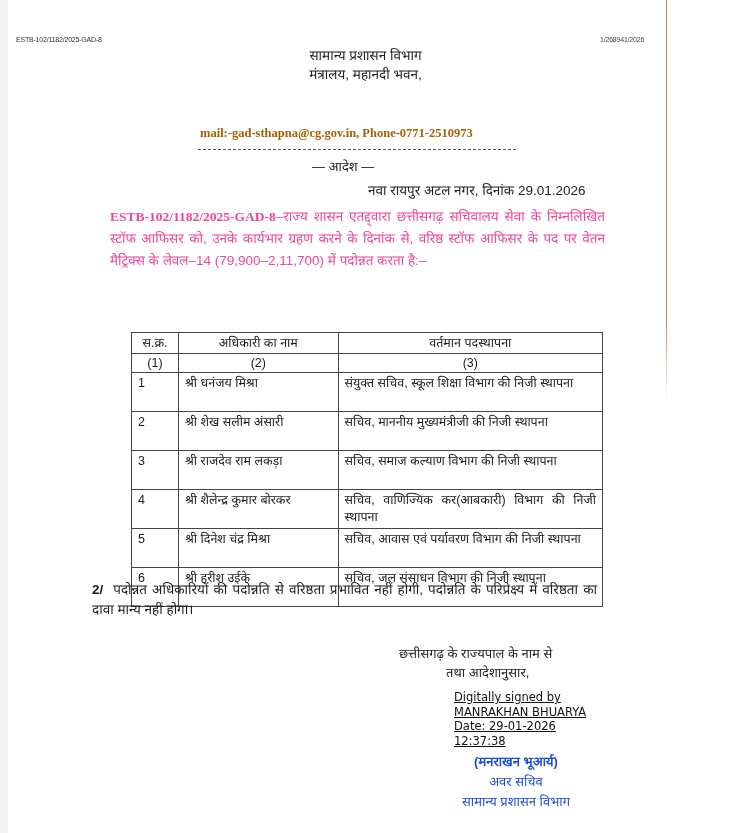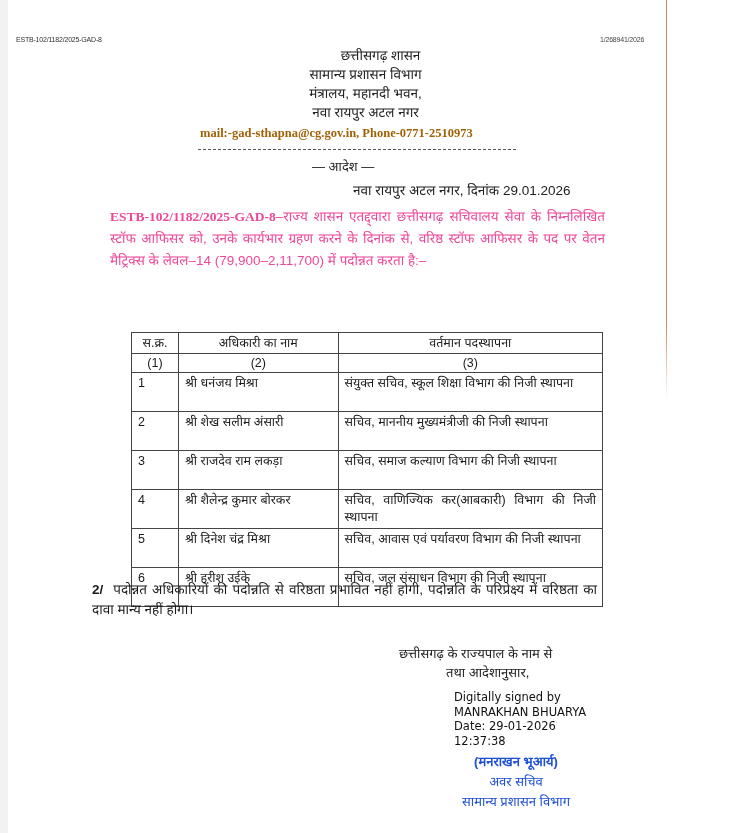--- a/index.html
+++ b/index.html
@@ -37,21 +37,21 @@
     font-weight: bold; font-size: 12.5px; color: #a16207;
   }
   .dash-rule {
     position: absolute; left: 198px; top: 149px; width: 318px; height: 0;
     border-top: 1px dashed #555;
   }
   .order-title {
     position: absolute; left: 312px; top: 157px; font-size: 13px; color: #222; text-align: center;
   }
   .place-date {
-    position: absolute; left: 353px; top: 181px; font-size: 13.5px; color: #222;
+    position: absolute; left: 368px; top: 181px; font-size: 13.5px; color: #222;
   }
   .para1 {
     position: absolute; left: 110px; top: 206px; width: 495px;
     font-size: 13.5px; line-height: 22px; text-align: justify; color: #ec4899;
   }
   .para1 .ref { font-family: "Liberation Serif", serif; font-weight: bold; }
   table.officers {
     position: absolute; left: 131px; top: 297px; width: 472px;
     border-collapse: collapse; font-size: 12.5px; color: #1a1a1a; margin-top: 35px;
   }
@@ -73,42 +73,40 @@
   .para2 .num { font-weight: bold; margin-right: 10px; }
   .sign-block {
     position: absolute; left: 390px; top: 644px; width: 230px; font-size: 13px; color: #222;
   }
   .sign-block .auth1 { position: absolute; left: 9px; top: 0; white-space: nowrap; }
   .sign-block .auth2 { position: absolute; left: 56px; top: 19px; white-space: nowrap; }
   .digsig {
     position: absolute; left: 454px; top: 690px; font-family: "DejaVu Sans", sans-serif;
     font-size: 11.5px; line-height: 14.5px; color: #111;
   }
-  .digsig div { white-space: nowrap; }
+  .digsig div { white-space: nowrap; text-decoration: underline; }
   .signer {
     position: absolute; left: 446px; top: 752px; width: 140px; text-align: center;
     font-size: 13px; line-height: 20px; color: #1d4ed8;
   }
   .signer .nm { font-weight: bold; }
   .signer .dept { margin-left: -40px; width: 220px; display: block; }
 </style>
 </head>
 <body>
 
 <div class="left-strip"></div>
 <div class="right-rule" style="background: linear-gradient(rgb(212, 130, 90), rgb(212, 130, 90) 80%, rgba(255, 255, 255, 0));"></div>
 
 <div class="ref-left">ESTB-102/1182/2025-GAD-8</div>
 <div class="ref-right">1/268941/2026</div>
 
 <div class="header">
-  <span class="hl h1">छत्तीसगढ़ शासन</span>
   <span class="hl">सामान्य प्रशासन विभाग</span>
   <span class="hl">मंत्रालय, महानदी भवन,</span>
-  <span class="hl">नवा रायपुर अटल नगर</span>
 </div>
 <div class="email">mail:-gad-sthapna@cg.gov.in, Phone-0771-2510973</div>
 <div class="dash-rule"></div>
 
 <div class="order-title">— आदेश —</div>
 <div class="place-date">नवा रायपुर अटल नगर, दिनांक 29.01.2026</div>
 
 <div class="para1"><span class="ref">ESTB-102/1182/2025-GAD-8</span><span>–राज्य शासन एतद्द्वारा छत्तीसगढ़ सचिवालय सेवा के निम्नलिखित स्टॉफ आफिसर को, उनके कार्यभार ग्रहण करने के दिनांक से, वरिष्ठ स्टॉफ आफिसर के पद पर वेतन मैट्रिक्स के लेवल–14 (79,900–2,11,700) में पदोन्नत करता है:–</span></div>
 
 <table class="officers">

